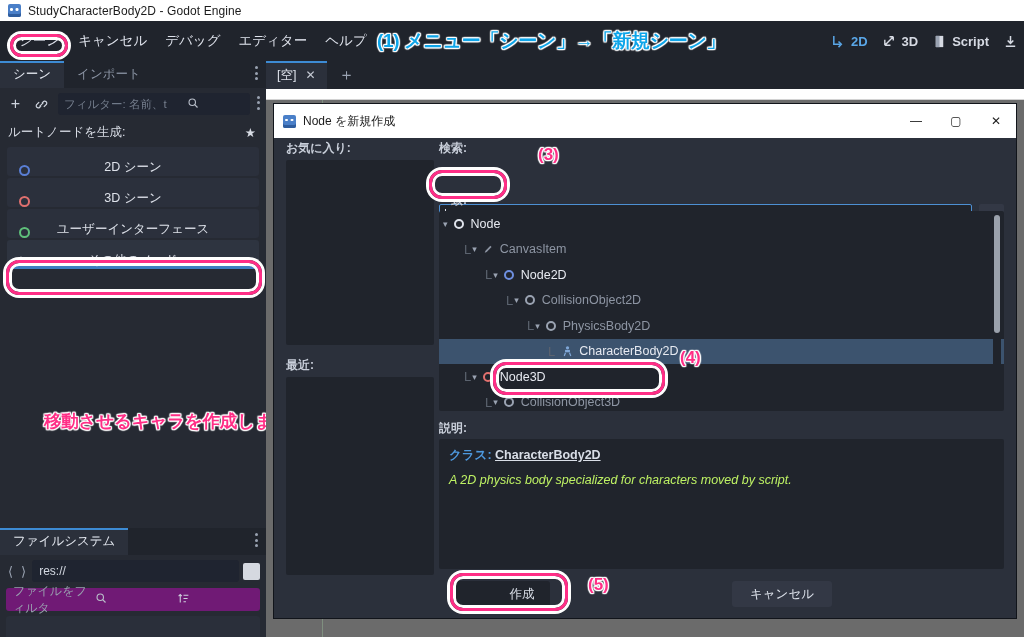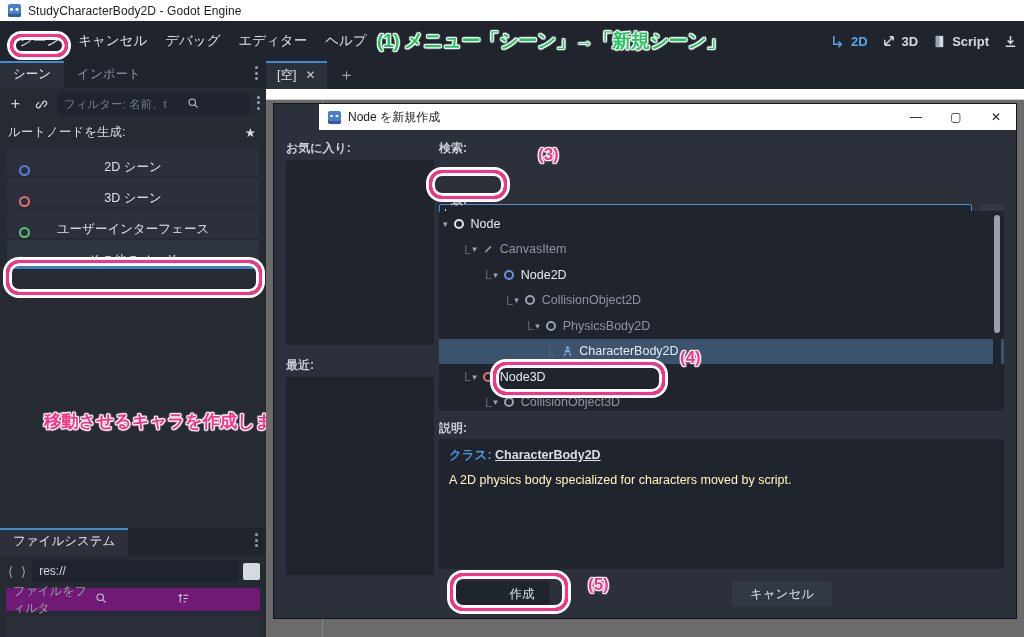--- a/index.html
+++ b/index.html
@@ -44,21 +44,21 @@
     position:absolute; right:6px; top:0; height:40px;
     display:flex; align-items:center; gap:14px;
   }
   .mr-btn { display:flex; align-items:center; gap:5px; font-size:13px; font-weight:bold; color:#d6dae3; }
   .mr-btn.active { color:#5aa7e8; }
   .mr-ico { width:15px; height:15px; display:inline-block; position:relative; }
 
   
   .ann-1 {
     position:absolute; left:377px; top:28px;
-    font-size:19px; font-weight:bold; color:#22c55e;
+    font-size:19px; font-weight:bold; color:#0ea5e9;
     text-shadow: 0 0 2px #fff, 1px 0 1px #fff, -1px 0 1px #fff, 0 1px 1px #fff,
                  0 -1px 1px #fff, 1px 1px 1px #fff, -1px -1px 1px #fff,
                  1px -1px 1px #fff, -1px 1px 1px #fff;
     white-space:nowrap; letter-spacing:-.3px;
   }
 
   
   .ring {
     position:absolute; border:3px solid #ff2e86; border-radius:13px;
     box-shadow: 0 0 0 3px #ffffff, inset 0 0 0 3px #ffffff;
@@ -146,21 +146,21 @@
   .vp-ruler { height:11px; background:#ffffff; border-bottom:1px solid #d2d2d2; }
   .vp-canvas { position:absolute; left:0; top:11px; right:0; bottom:0; background:#6b6b6b; }
   .vp-canvas .gl { position:absolute; top:0; bottom:0; width:1px; background:#7f8f7f; }
 
   
   .dialog {
     position:absolute; left:274px; top:104px; width:742px; height:514px;
     background:#2b303b; box-shadow:0 0 0 1px #11141a;
   }
   .dlg-title {
-    height:26px; background:#ffffff; display:flex; align-items:center; padding-left:9px; gap:7px;margin-left:45px;
+    height:34px; background:#ffffff; display:flex; align-items:center; padding-left:9px; gap:7px;
   }
   .dlg-title .t { font-size:12px; color:#1b1b1b; }
   .dlg-wbtns { margin-left:auto; display:flex; height:26px; }
   .wbtn { width:40px; display:flex; align-items:center; justify-content:center; font-size:12px; color:#1b1b1b; }
   .dlg-body { position:absolute; left:0; top:26px; right:0; bottom:0; }
 
   .sec-label { font-size:12px; color:#c9cfda; font-weight:bold; }
 
   .fav-label { position:absolute; left:12px; top:10px; }
   .fav-box   { position:absolute; left:12px; top:30px; width:148px; height:185px; background:#20242c; border-radius:2px; }
@@ -192,21 +192,21 @@
   .tname.bright { color:#e7eaf1; }
   .ring-circ { width:10px; height:10px; border-radius:50%; border:2px solid #9aa3b2; box-sizing:border-box;}
 
   .tscroll { position:absolute; right:3px; top:4px; bottom:4px; width:8px; background:#20242c; }
   .tscroll i { position:absolute; left:1px; width:6px; top:0; height:118px; background:#9aa1ac; border-radius:3px; }
 
   .desc-label { position:absolute; left:165px; top:290px; }
   .desc-box { position:absolute; left:165px; top:309px; right:12px; height:130px; background:#20242c; border-radius:2px; padding:8px 10px; }
   .desc-class { font-size:12.5px; font-weight:bold; color:#4e9ae0; margin-bottom:9px; }
   .desc-class b { color:#d9dee7; text-decoration:underline; }
-  .desc-text { font-size:12.5px; color:#fef9c3; }
+  .desc-text { font-size:12.5px; color:#bef264;font-style:italic; }
 
   .dlg-footer { position:absolute; left:0; right:0; bottom:0; height:50px; }
   .btn {
     position:absolute; top:13px; height:26px; background:#20242c; border-radius:3px;
     display:flex; align-items:center; justify-content:center; font-size:12.5px; color:#dbe0e9;
   }
   .btn-create { left:180px; width:96px;padding-left:40px; }
   .btn-cancel { left:458px; width:100px; background:#333845;}
 
   .ann-num {

